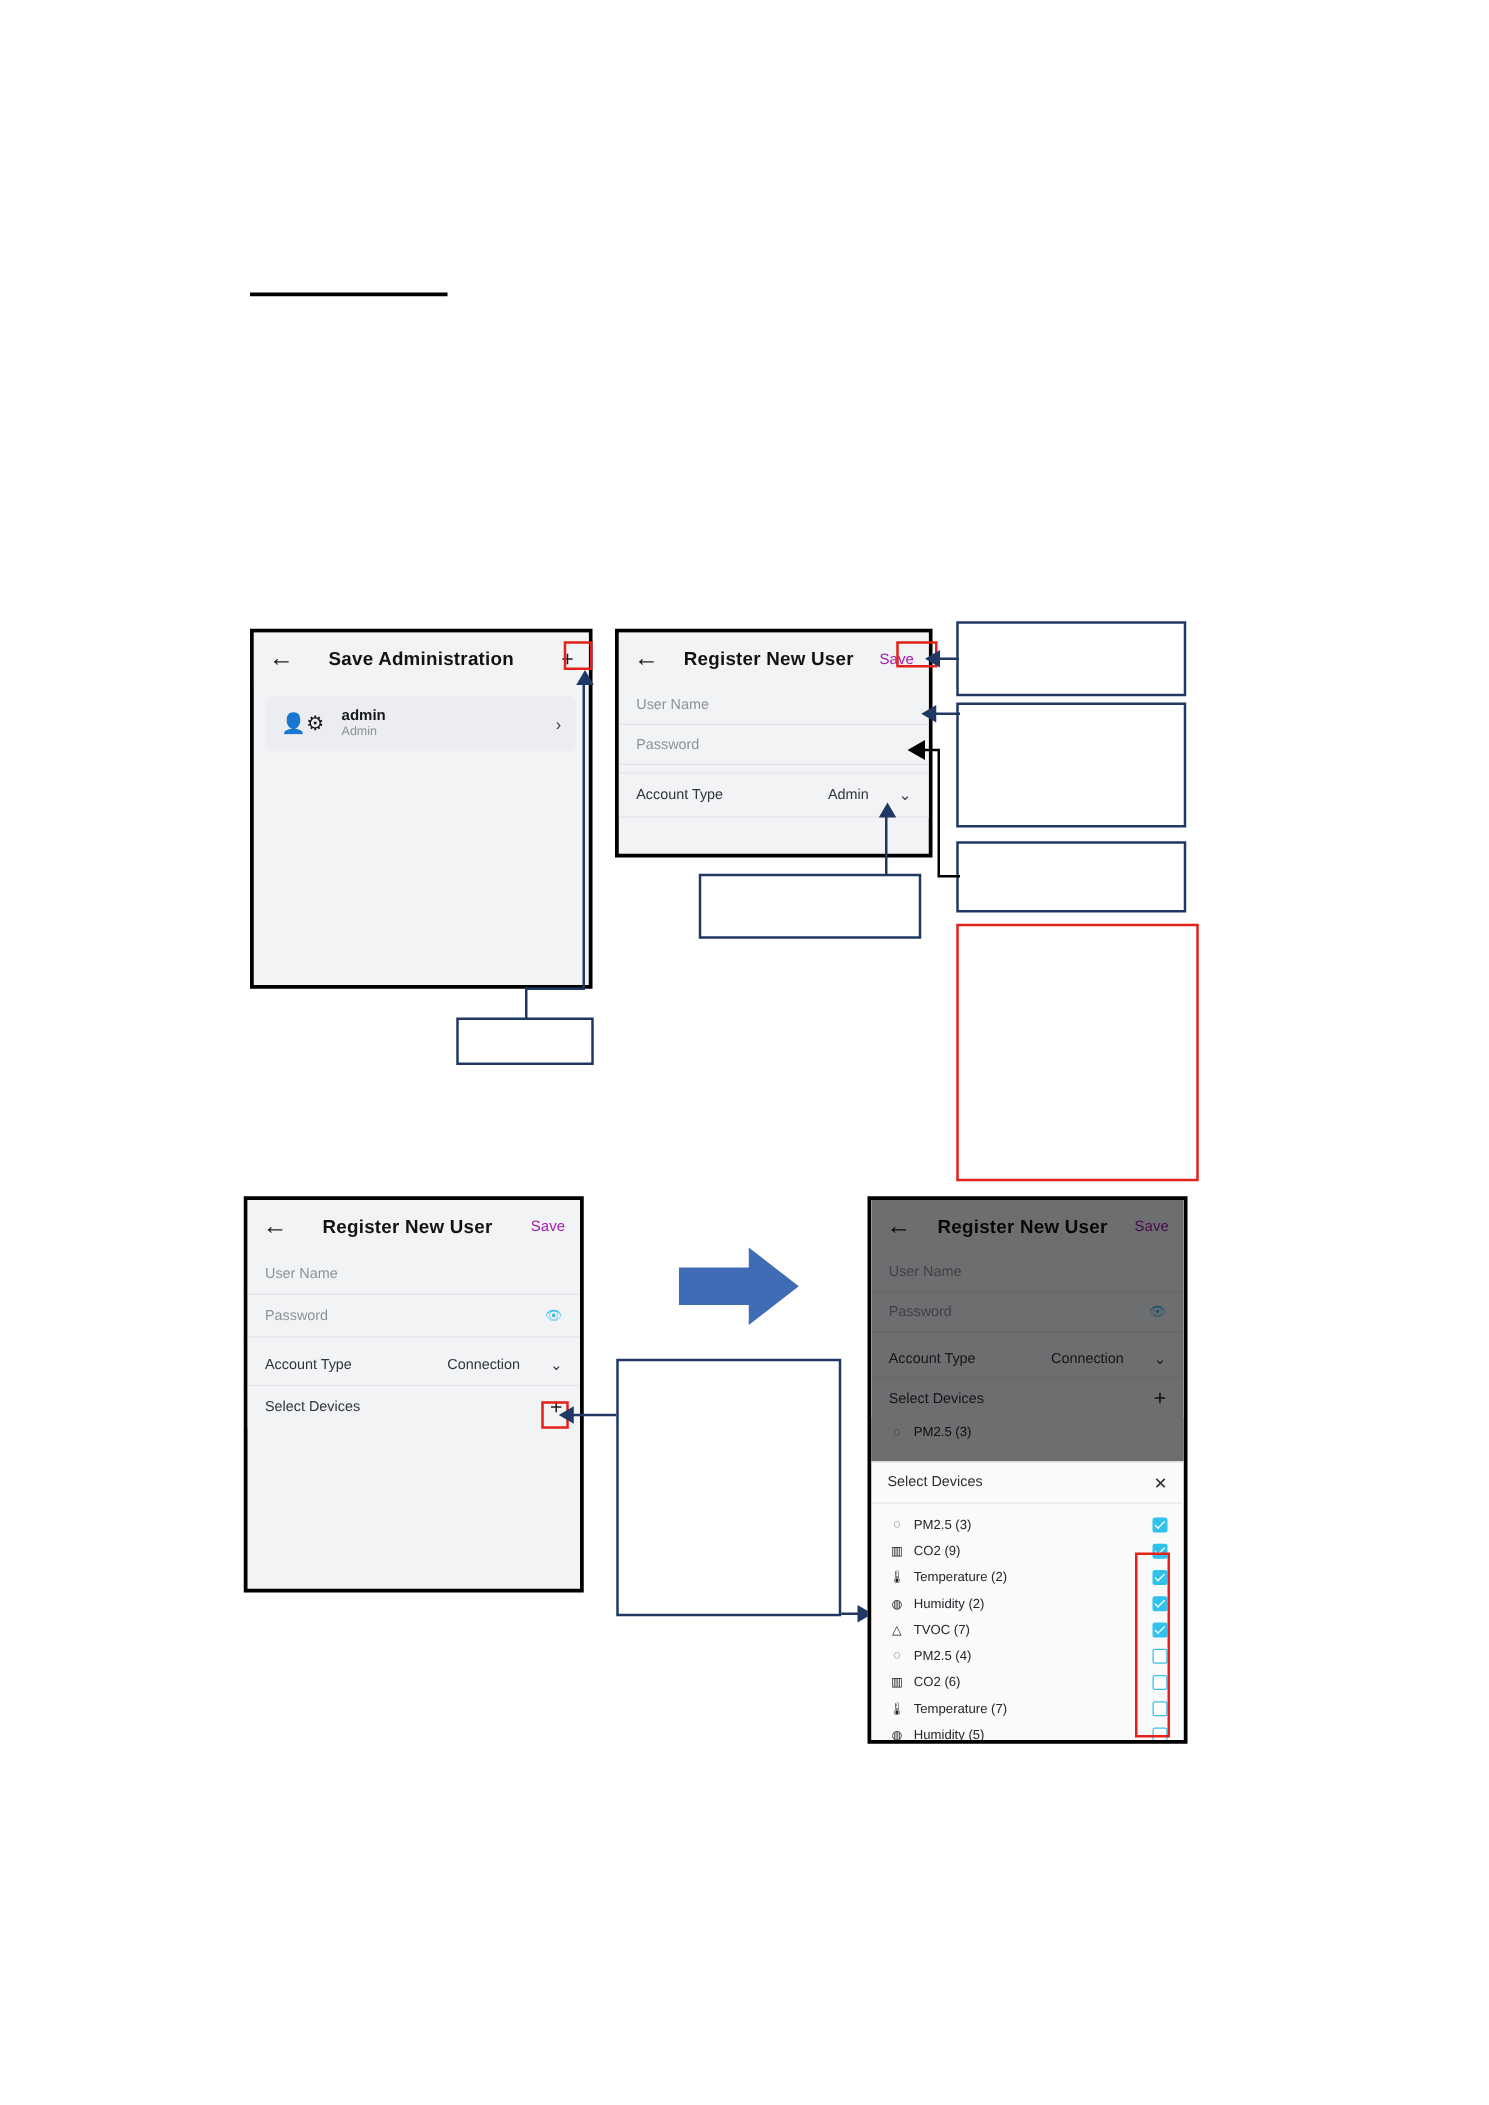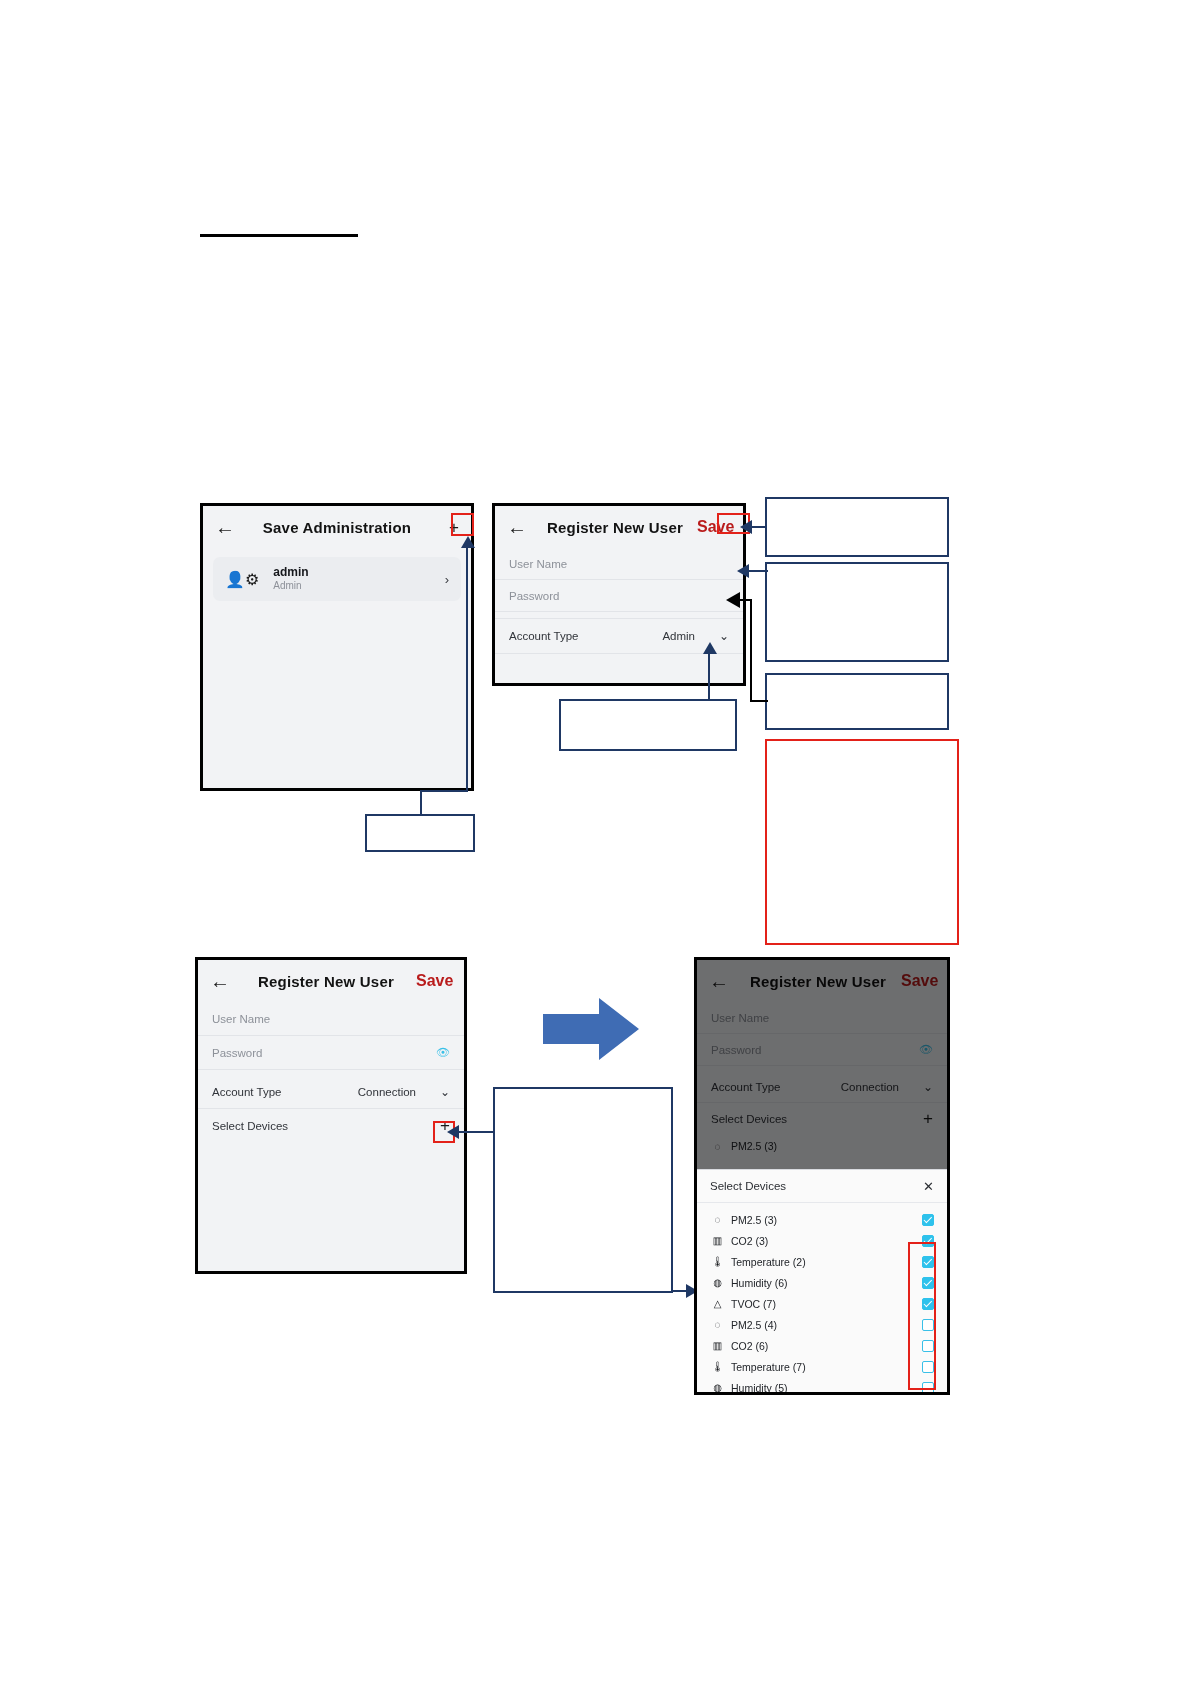--- a/index.html
+++ b/index.html
@@ -20,21 +20,21 @@
   .line-v-blk{position:absolute;width:2px;background:#000;}
 
   
   .top-rule{position:absolute;height:3px;background:#000;}
 
   
   .phone{position:absolute;background:#f2f3f5;border:3px solid #000;box-sizing:border-box;overflow:hidden;}
   .phone-bar{display:flex;align-items:center;height:42px;background:#f2f3f5;padding:0 12px;position:relative;}
   .back-ico{font-size:20px;color:#1a1a1a;line-height:1;width:26px;text-align:left;}
   .phone-title{flex:1;text-align:center;font-weight:bold;font-size:15px;color:#131313;letter-spacing:.2px;}
-  .save-lbl{font-size:16px;color:#b91c1c;font-weight:bold;}
+  .save-lbl{font-size:12px;color:#a21caf;font-weight:normal;}
 
   .fld{height:31px;display:flex;align-items:center;padding:0 14px;background:#f2f3f5;border-bottom:1px solid #e2e4e8;font-size:11.5px;color:#8d9199;position:relative;}
   .row{height:31px;display:flex;align-items:center;padding:0 14px;background:#f2f3f5;border-bottom:1px solid #e2e4e8;font-size:11.5px;color:#31343a;}
   .row .lbl{flex:0 0 auto;text-align:right;}
   .row .val{margin-left:auto;margin-right:34px;color:#31343a;}
   .chev{position:absolute;right:14px;color:#31343a;font-size:12px;}
   .plus{font-size:17px;color:#1a1a1a;line-height:1;}
 
   .eye{color:#39c0e8;font-size:11px;position:absolute;right:14px;}
 
@@ -225,31 +225,31 @@
       <span class="sheet-x">✕</span>
     </div>
     <div id="device-list" style="padding-top:6px;">
         <div class="dev-row">
           <span class="dev-ico">◌</span>
           <span>PM2.5 (3)</span>
           <span class="cbx on"></span>
         </div>
         <div class="dev-row">
           <span class="dev-ico">▥</span>
-          <span>CO2 (3)</span>
+          <span>CO2 (9)</span>
           <span class="cbx on"></span>
         </div>
         <div class="dev-row">
           <span class="dev-ico">🌡</span>
           <span>Temperature (2)</span>
           <span class="cbx on"></span>
         </div>
         <div class="dev-row">
           <span class="dev-ico">◍</span>
-          <span>Humidity (6)</span>
+          <span>Humidity (2)</span>
           <span class="cbx on"></span>
         </div>
         <div class="dev-row">
           <span class="dev-ico">△</span>
           <span>TVOC (7)</span>
           <span class="cbx on"></span>
         </div>
         <div class="dev-row">
           <span class="dev-ico">◌</span>
           <span>PM2.5 (4)</span>

